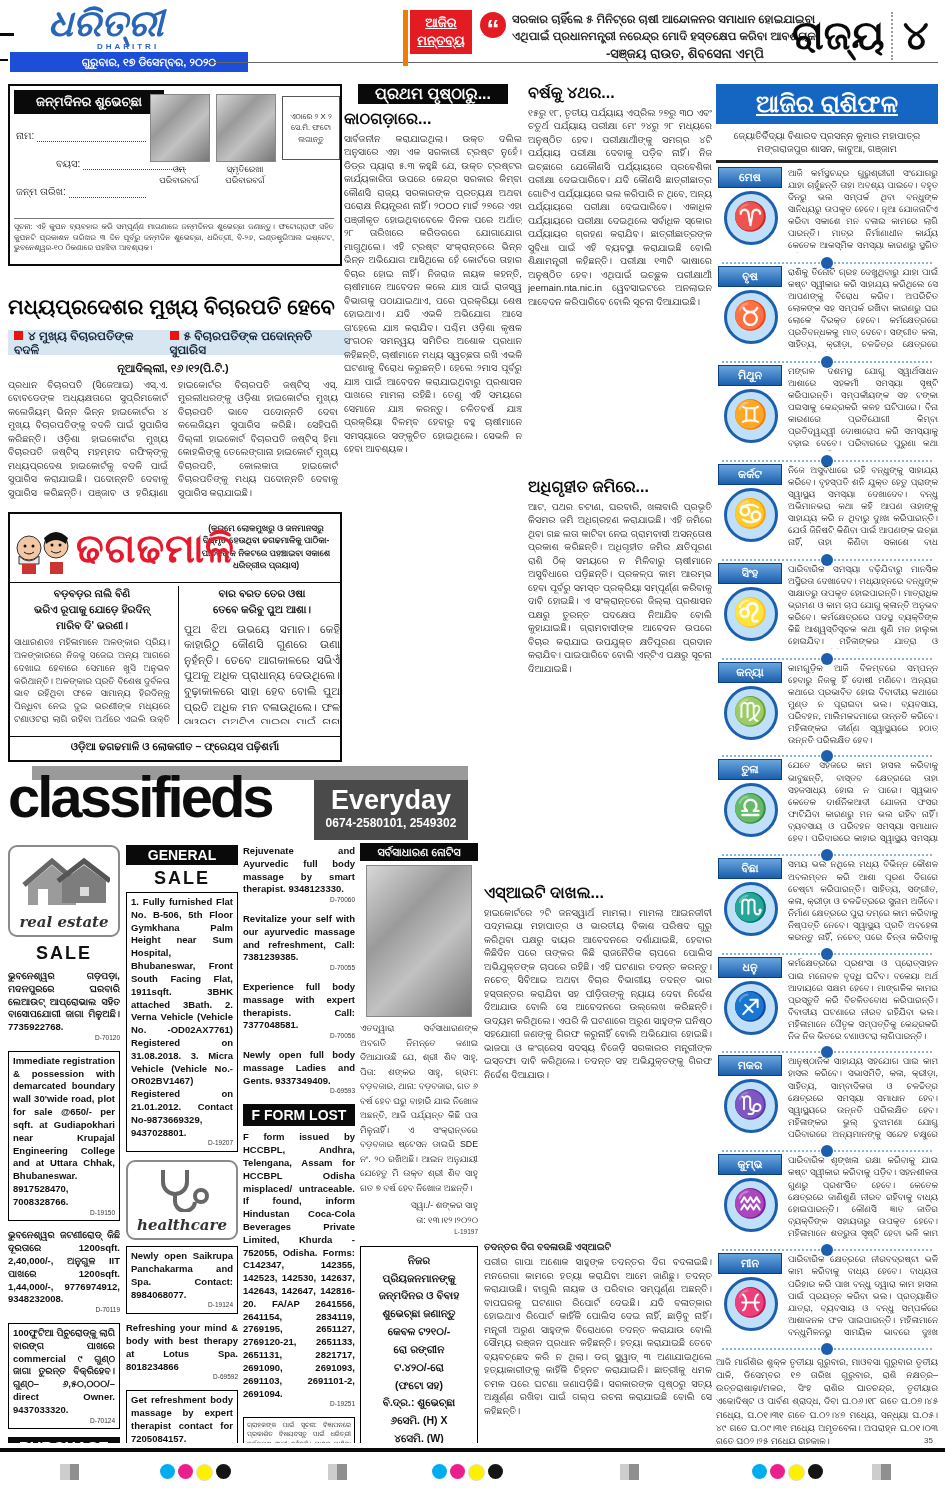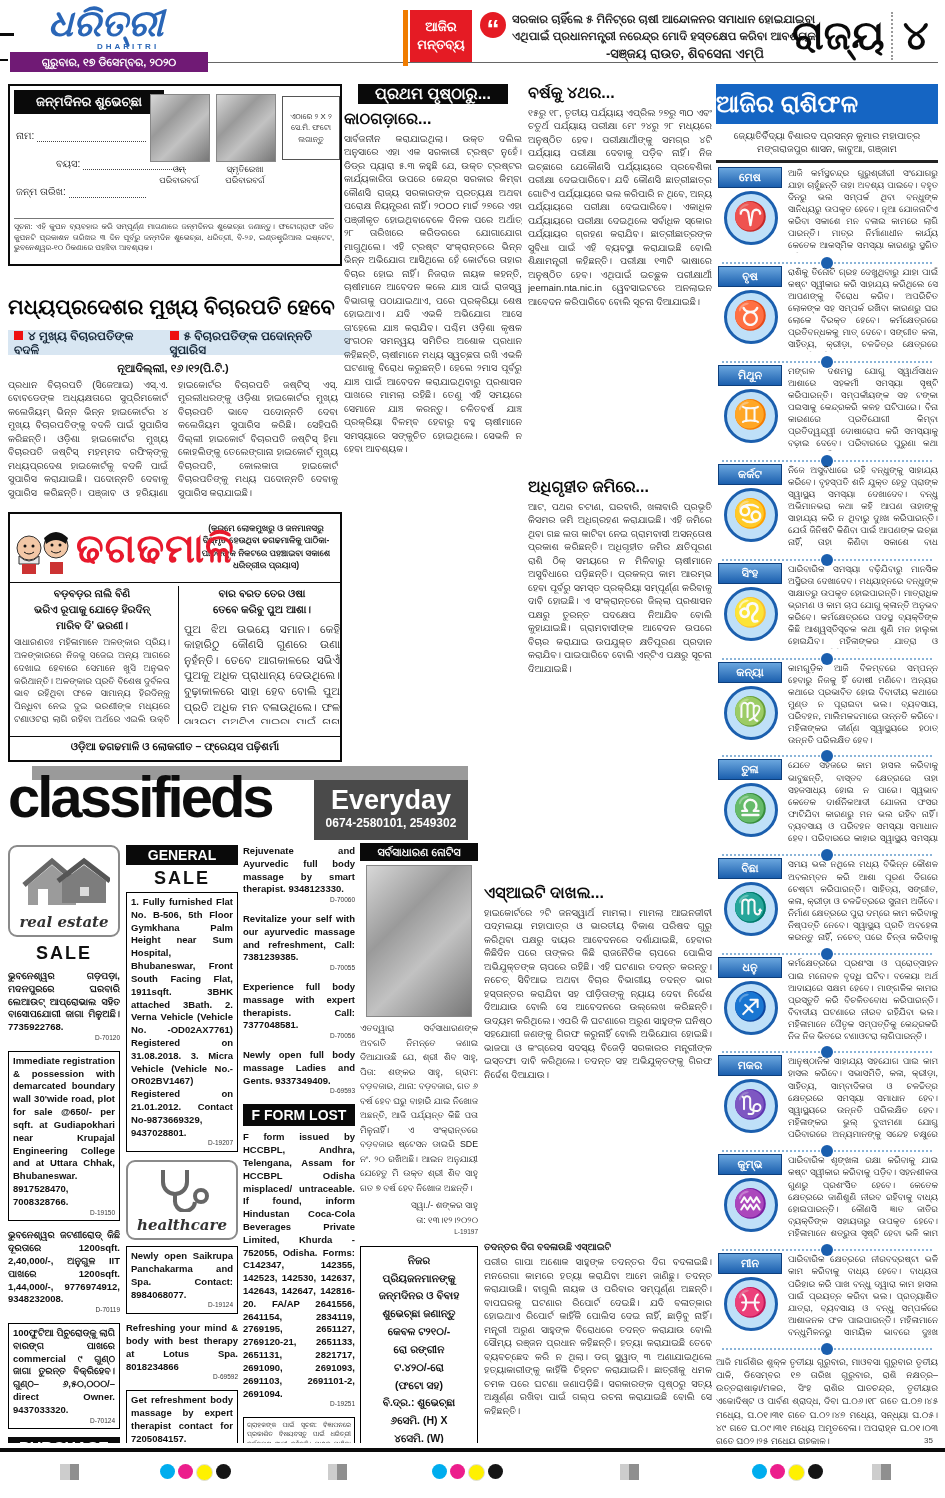--- a/index.html
+++ b/index.html
@@ -5,21 +5,21 @@
   html,body{margin:0;padding:0;background:#e8e8e8;}
   .page{position:relative;width:945px;height:1498px;margin:0 auto;background:#fff;
         font-family:"Liberation Sans",sans-serif;color:#111;overflow:hidden;}
   .abs{position:absolute;}
   .odia{font-size:9.5px;line-height:1.42;text-align:justify;color:#1c1c1c;overflow:hidden;word-break:break-word;}
   .bhead{background:#0a0a0a;color:#fff;font-weight:bold;text-align:center;}
   .secHead{font-size:16px;font-weight:bold;color:#0a0a0a;}
   
   .masthead{font-size:37px;font-weight:bold;font-style:italic;color:#2a66b7;line-height:1;}
   .masthead-sub{font-size:8px;letter-spacing:3px;color:#2a66b7;font-weight:bold;text-align:center;}
-  .datebar{background:#701a75;color:#fff;font-size:11px;font-weight:bold;text-align:center;line-height:20px;}
+  .datebar{background:#1d4ed8;color:#fff;font-size:11px;font-weight:bold;text-align:center;line-height:20px;padding-left:40px;}
   .cmt-orange{background:#f07c00;}
   .cmt-red{background:#e51b24;color:#fff;font-weight:bold;font-size:13px;text-align:center;
            display:flex;flex-direction:column;justify-content:center;gap:2px;}
   .quote-circ{width:26px;height:26px;border-radius:50%;background:#e51b24;color:#fff;
               font-size:26px;line-height:34px;text-align:center;font-weight:bold;}
   .quote-txt{font-size:11.5px;font-weight:bold;color:#222;line-height:1.5;}
   .quote-attr{font-size:13px;font-weight:bold;color:#222;text-align:center;}
   .pgname{font-size:40px;font-weight:bold;color:#0a0a0a;line-height:1;}
   .dotv{border-left:2px dotted #999;}
   
@@ -37,21 +37,21 @@
   .rsq{display:inline-block;width:9px;height:9px;background:#e11;margin-right:5px;}
   .byline{font-size:11px;font-weight:bold;text-align:center;}
   .twocol{column-count:2;column-gap:10px;}
   
   .cartoon{border:2px solid #0a0a0a;}
   .ctitle{font-size:40px;font-weight:bold;color:#e8192c;line-height:1;letter-spacing:1px;}
   .cintro{font-size:8.6px;font-weight:bold;text-align:center;line-height:1.45;color:#222;}
   .verse{font-size:10.5px;font-weight:bold;text-align:center;line-height:1.5;}
   .cfoot{border-top:1.5px solid #0a0a0a;font-size:10.5px;font-weight:bold;text-align:center;padding-top:3px;}
   
-  .horo-title{background:#1565c3;color:#fff;font-size:24px;font-weight:bold;line-height:40px;}
+  .horo-title{background:#1565c3;color:#fff;font-size:24px;font-weight:bold;text-align:center;line-height:40px;text-decoration:underline;}
   .astro{font-size:9.5px;text-align:center;line-height:1.4;color:#222;}
   .hrule{border-top:3px solid #222;margin:4px 0;}
   .sign{position:relative;min-height:76px;max-height:86px;padding-left:72px;overflow:hidden;margin-top:2px;}
   .badge{position:absolute;left:2px;top:0;width:62px;height:19px;border:1px solid #0d3f7d;
          background:linear-gradient(#6aa6de,#1b5fae);color:#fff;font-weight:bold;font-size:11px;
          text-align:center;line-height:19px;}
   .circ{position:absolute;left:8px;top:24px;width:48px;height:48px;border-radius:50%;
         background:#bfe0f8;border:3px solid #1b5fae;color:#0a0a0a;font-size:28px;text-align:center;line-height:46px;}
   .stxt{font-size:8.8px;line-height:1.38;text-align:justify;color:#1c1c1c;}
   .sep{border-top:2px dotted #8ab4d8;position:relative;margin:9px 6px 2px 6px;}
@@ -90,21 +90,21 @@
   <div class="abs crop" style="left:0;top:59px;width:8px;height:2px;"></div>
 
   <div class="abs" style="left:48px;top:5px;width:160px;">
     <div class="masthead">ଧରିତ୍ରୀ</div>
     <div class="masthead-sub">DHARITRI</div>
   </div>
   <div class="abs datebar" style="left:10px;top:52px;width:198px;height:20px;">ଗୁରୁବାର, ୧୭ ଡିସେମ୍ବର, ୨୦୨୦</div>
   <div class="abs" style="left:208px;top:62px;width:730px;border-top:1px solid #666;"></div>
 
   <div class="abs cmt-orange" style="left:403px;top:10px;width:5px;height:56px;"></div>
-  <div class="abs cmt-red" style="left:410px;top:10px;width:62px;height:52px;">
+  <div class="abs cmt-red" style="left:410px;top:10px;width:62px;height:44px;text-decoration:underline;">
     <span>ଆଜିର</span>
     <span>ମନ୍ତବ୍ୟ</span>
   </div>
   <div class="abs quote-circ" style="left:480px;top:12px;">“</div>
   <div class="abs quote-txt" style="left:512px;top:11px;width:330px;">
     <div>ସରକାର ଚାହିଁଲେ ୫ ମିନିଟ୍‌ରେ ଚାଷୀ ଆନ୍ଦୋଳନର ସମାଧାନ ହୋଇଯାଇବା</div>
     <div>ଏଥିପାଇଁ ପ୍ରଧାନମନ୍ତ୍ରୀ ନରେନ୍ଦ୍ର ମୋଦି ହସ୍ତକ୍ଷେପ କରିବା ଆବଶ୍ୟକା</div>
   </div>
   <div class="abs quote-attr" style="left:560px;top:46px;width:250px;">-ସଞ୍ଜୟ ରାଉତ, ଶିବସେନା ଏମ୍ପି</div>
 

